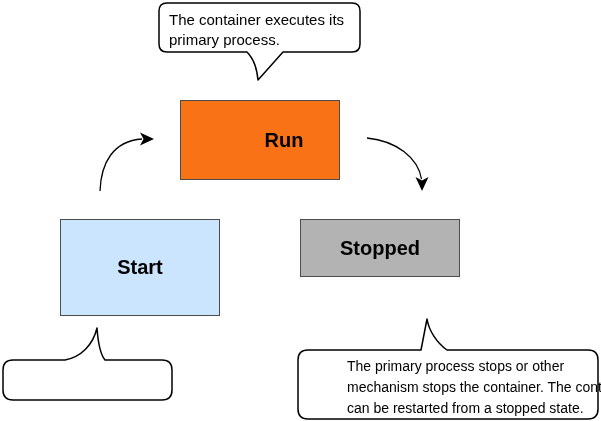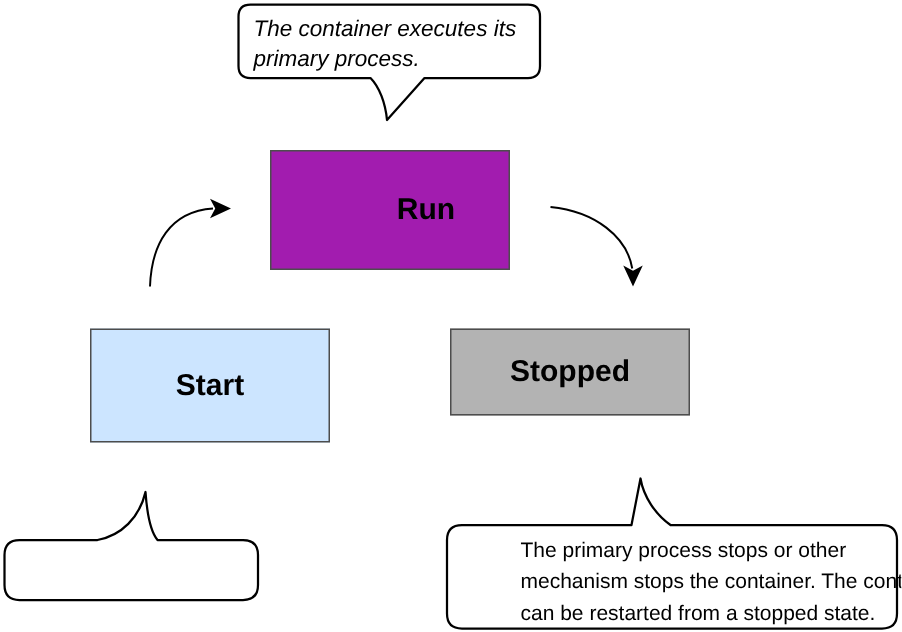--- a/index.html
+++ b/index.html
@@ -12,28 +12,28 @@
   }
   #shapes { position:absolute; left:0; top:0; }
   .state-box {
     position:absolute;
     display:flex; align-items:center; justify-content:center;
     border:1.5px solid #4d4d4d;
     box-sizing:border-box;
     font-size:20px; font-weight:bold; color:#000;
   }
   #run-box     { left:180px; top:100px; width:160px; height:80px; }
-  #start-box   { left:60px;  top:219px; width:160px; height:76px; }
+  #start-box   { left:60px;  top:219px; width:160px; height:97px; }
   #stopped-box { left:300px; top:219px; width:160px; height:58px; }
   .callout-text {
     position:absolute;
     color:#000;
     white-space:pre;
   }
-  #run-note-text     { left:169px; top:10px;  font-size:15px; line-height:20px;font-style:italic; }
+  #run-note-text     { left:169px; top:10px;  font-size:15px; line-height:20px; }
   #start-note-text   { left:9px;   top:373px; font-size:15px; line-height:20px; }
   #stopped-note-text { left:307px; top:356px; font-size:14px; line-height:21px;margin-left:40px; }
 </style>
 </head>
 <body>
 
 <div id="canvas">
 
   <svg id="shapes" width="601" height="421" viewBox="0 0 601 421">
 
@@ -52,21 +52,21 @@
       <path fill="none" stroke="#000000" stroke-width="1.3" d="M 100,191 C 101,163 113,141 142,139"></path>
       <polygon fill="#000000" points="154,139 140,132.5 143.5,139 140,145.5"></polygon>
     </g>
 
     <g>
       <path fill="none" stroke="#000000" stroke-width="1.3" d="M 367,138 C 397,141 418,158 421.5,179"></path>
       <polygon fill="#000000" points="422,191 415.5,177 422,180.5 428.5,177"></polygon>
     </g>
   </svg>
 
-  <div id="run-box" class="state-box" style="background-color: #a21caf; padding-left: 48px;">
+  <div id="run-box" class="state-box" style="background-color: #f97316; padding-left: 48px;">
     <span>Run</span>
   </div>
 
   <div id="start-box" class="state-box" style="background-color: rgb(204, 229, 255);">
     <span>Start</span>
   </div>
 
   <div id="stopped-box" class="state-box" style="background-color: rgb(179, 179, 179);">
     <span>Stopped</span>
   </div>

